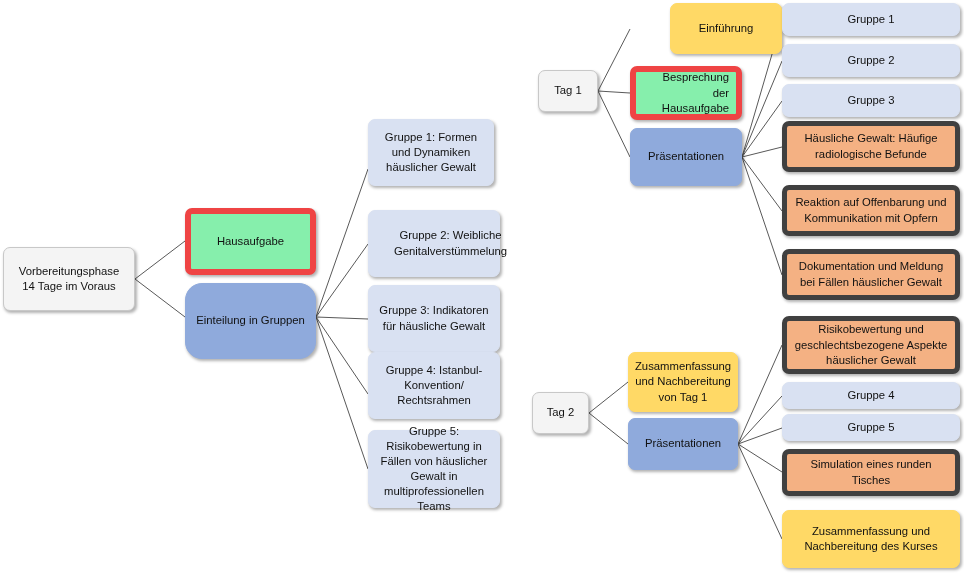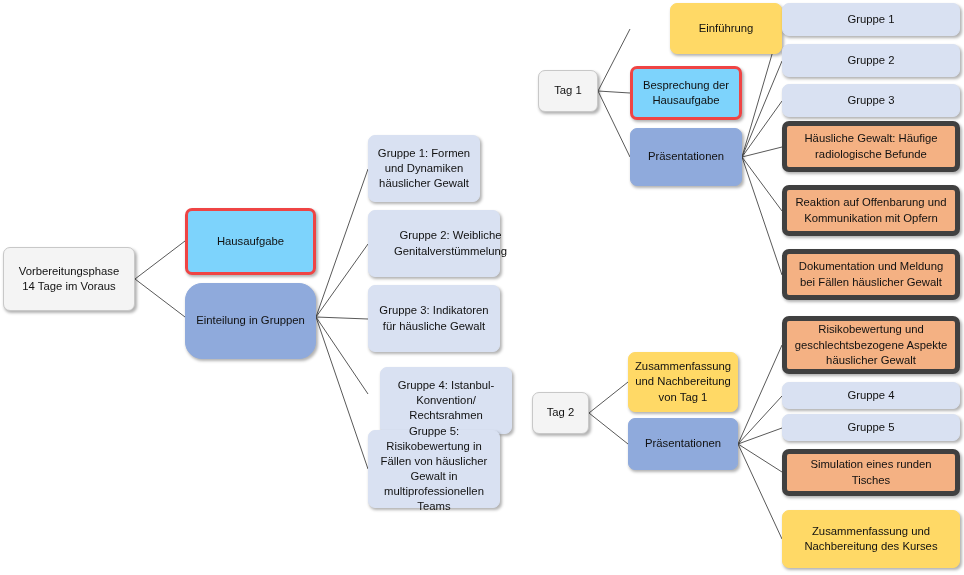--- a/index.html
+++ b/index.html
@@ -36,22 +36,23 @@
     line-height: 1.33;
     padding: 3px 7px;
     box-shadow: 1.5px 2px 3px rgba(0,0,0,0.30);
     white-space: pre-line;
   }
   .n-plain {
     background: #f4f4f4;
     border: 1px solid #c8c8c8;
   }
   .n-green {
-    background: #7dd3fc;
-    border: 3px solid #ef4444;
+    background: #86efac;
+    border: 6px solid #ef4444;
+    text-align: right;
   }
   .n-blue {
     background: #8faadc;
     border: 1px solid #8faadc;
   }
   .n-lightblue {
     background: #d9e1f2;
     border: 1px solid #d9e1f2;
   }
   .n-yellow {
@@ -90,24 +91,24 @@
       <line x1="738" y1="444" x2="782" y2="396" stroke="#595959" stroke-width="1"></line>
       <line x1="738" y1="444" x2="782" y2="428" stroke="#595959" stroke-width="1"></line>
       <line x1="738" y1="444" x2="782" y2="472" stroke="#595959" stroke-width="1"></line>
       <line x1="738" y1="444" x2="782" y2="539" stroke="#595959" stroke-width="1"></line>
     </svg>
   <div id="node-layer">
       <div class="node n-plain" style="left: 3px; top: 247px; width: 132px; height: 64px;">Vorbereitungsphase
 14 Tage im Voraus</div>
       <div class="node n-green" style="left: 185px; top: 208px; width: 131px; height: 67px;">Hausaufgabe</div>
       <div class="node n-blue" style="left: 185px; top: 283px; width: 131px; height: 76px; border-radius: 17px;">Einteilung in Gruppen</div>
-      <div class="node n-lightblue" style="left: 368px; top: 135px; width: 112px; height: 67px; text-align: center;">Gruppe 1: Formen und Dynamiken häuslicher Gewalt</div>
+      <div class="node n-lightblue" style="left: 368px; top: 119px; width: 126px; height: 67px; text-align: center;">Gruppe 1: Formen und Dynamiken häuslicher Gewalt</div>
       <div class="node n-lightblue" style="left: 368px; top: 210px; width: 132px; height: 67px; padding-left: 40px;">Gruppe 2: Weibliche Genitalverstümmelung</div>
       <div class="node n-lightblue" style="left: 368px; top: 285px; width: 132px; height: 67px;">Gruppe 3: Indikatoren für häusliche Gewalt</div>
-      <div class="node n-lightblue" style="left: 368px; top: 367px; width: 132px; height: 67px; margin-left: 12px;">Gruppe 4: Istanbul-Konvention/ Rechtsrahmen</div>
+      <div class="node n-lightblue" style="left: 368px; top: 352px; width: 132px; height: 67px;">Gruppe 4: Istanbul-Konvention/ Rechtsrahmen</div>
       <div class="node n-lightblue" style="left: 368px; top: 430px; width: 132px; height: 78px;">Gruppe 5: Risikobewertung in Fällen von häuslicher Gewalt in multiprofessionellen Teams</div>
       <div class="node n-plain" style="left: 538px; top: 70px; width: 60px; height: 42px;">Tag 1</div>
       <div class="node n-yellow" style="left: 630px; top: 3px; width: 112px; height: 51px; margin-left: 40px;">Einführung</div>
       <div class="node n-green" style="left: 630px; top: 66px; width: 112px; height: 54px;">Besprechung der Hausaufgabe</div>
       <div class="node n-blue" style="left: 630px; top: 128px; width: 112px; height: 58px;">Präsentationen</div>
       <div class="node n-lightblue" style="left: 782px; top: 3px; width: 178px; height: 33px;">Gruppe 1</div>
       <div class="node n-lightblue" style="left: 782px; top: 44px; width: 178px; height: 33px;">Gruppe 2</div>
       <div class="node n-lightblue" style="left: 782px; top: 84px; width: 178px; height: 33px;">Gruppe 3</div>
       <div class="node n-orange" style="left: 782px; top: 121px; width: 178px; height: 51px;">Häusliche Gewalt: Häufige radiologische Befunde</div>
       <div class="node n-orange" style="left: 782px; top: 185px; width: 178px; height: 51px;">Reaktion auf Offenbarung und Kommunikation mit Opfern</div>

